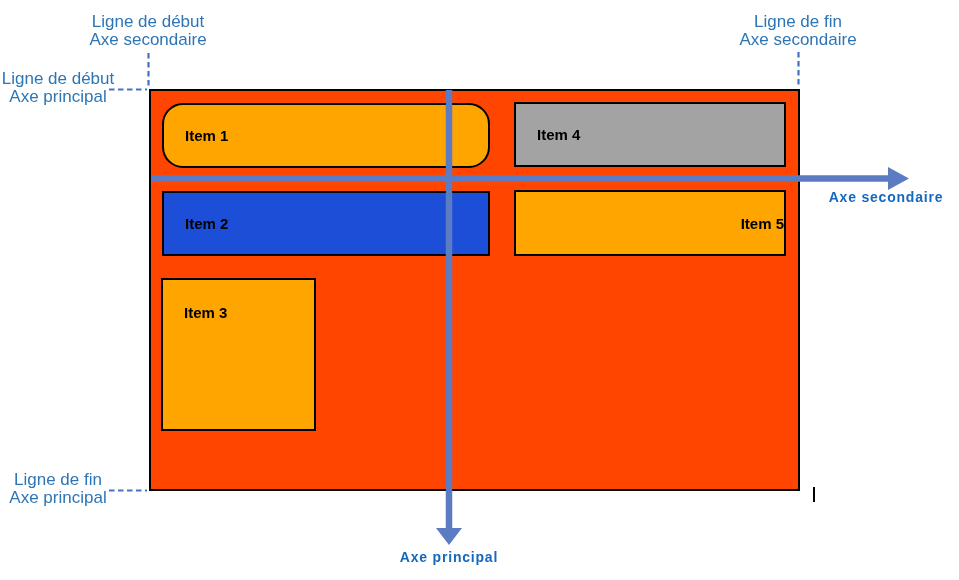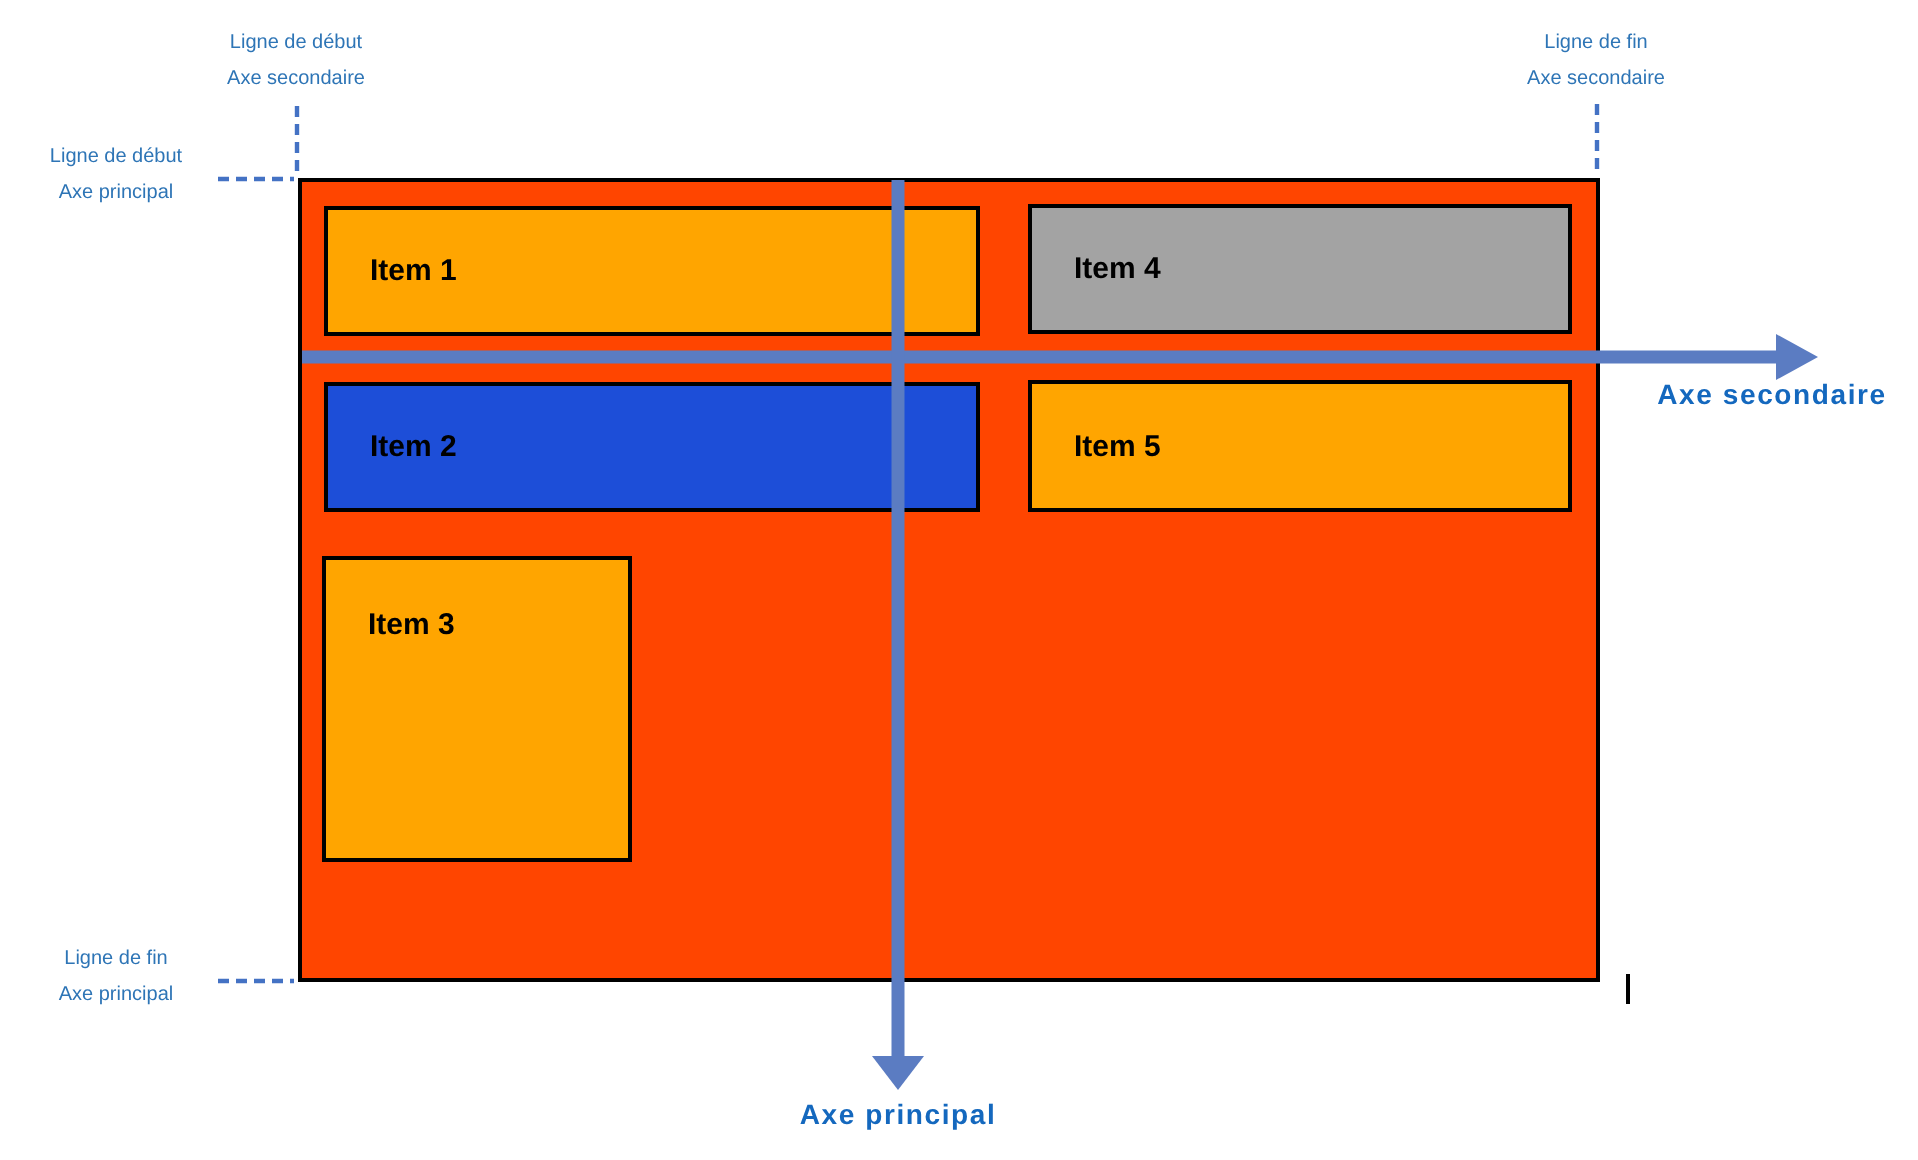--- a/index.html
+++ b/index.html
@@ -34,30 +34,30 @@
     font-size: 15px;
     font-weight: 700;
     color: #000000;
     padding-left: 21px;
   }
   .item1 { left: 162px; top: 103px; width: 328px; height: 65px; }
   .item2 { left: 162px; top: 191px; width: 328px; height: 65px; }
   .item3 { left: 161px; top: 278px; width: 155px; height: 153px; align-items: flex-start; }
   .item3 .item-label { padding-top: 24px; }
   .item4 { left: 514px; top: 102px; width: 272px; height: 65px; }
-  .item5 { left: 514px; top: 190px; width: 272px; height: 66px; }
+  .item5 { left: 514px; top: 190px; width: 272px; height: 66px; justify-content: flex-end; }
   .overlay {
     position: absolute;
     left: 0;
     top: 0;
     pointer-events: none;
   }
   .guide-lbl {
     position: absolute;
-    font-size: 10px;
+    font-size: 17px;
     line-height: 18px;
     text-align: center;
   }
   .axis-lbl {
     position: absolute;
     font-size: 14px;
     font-weight: 700;
     letter-spacing: 0.8px;
     text-align: center;
   }
@@ -70,21 +70,21 @@
     background: #000000;
   }
 </style>
 </head>
 <body>
 
 <div class="canvas">
 
   <div class="flex-container" style="background: rgb(255, 69, 0);"></div>
 
-  <div class="item item1" style="background: rgb(255, 165, 0);">
+  <div class="item item1" style="background: rgb(255, 165, 0); border-radius: 21px;">
     <span class="item-label">Item 1</span>
   </div>
   <div class="item item2" style="background: #1d4ed8;">
     <span class="item-label">Item 2</span>
   </div>
   <div class="item item3" style="background: rgb(255, 165, 0);">
     <span class="item-label">Item 3</span>
   </div>
   <div class="item item4" style="background: #a3a3a3;">
     <span class="item-label">Item 4</span>

